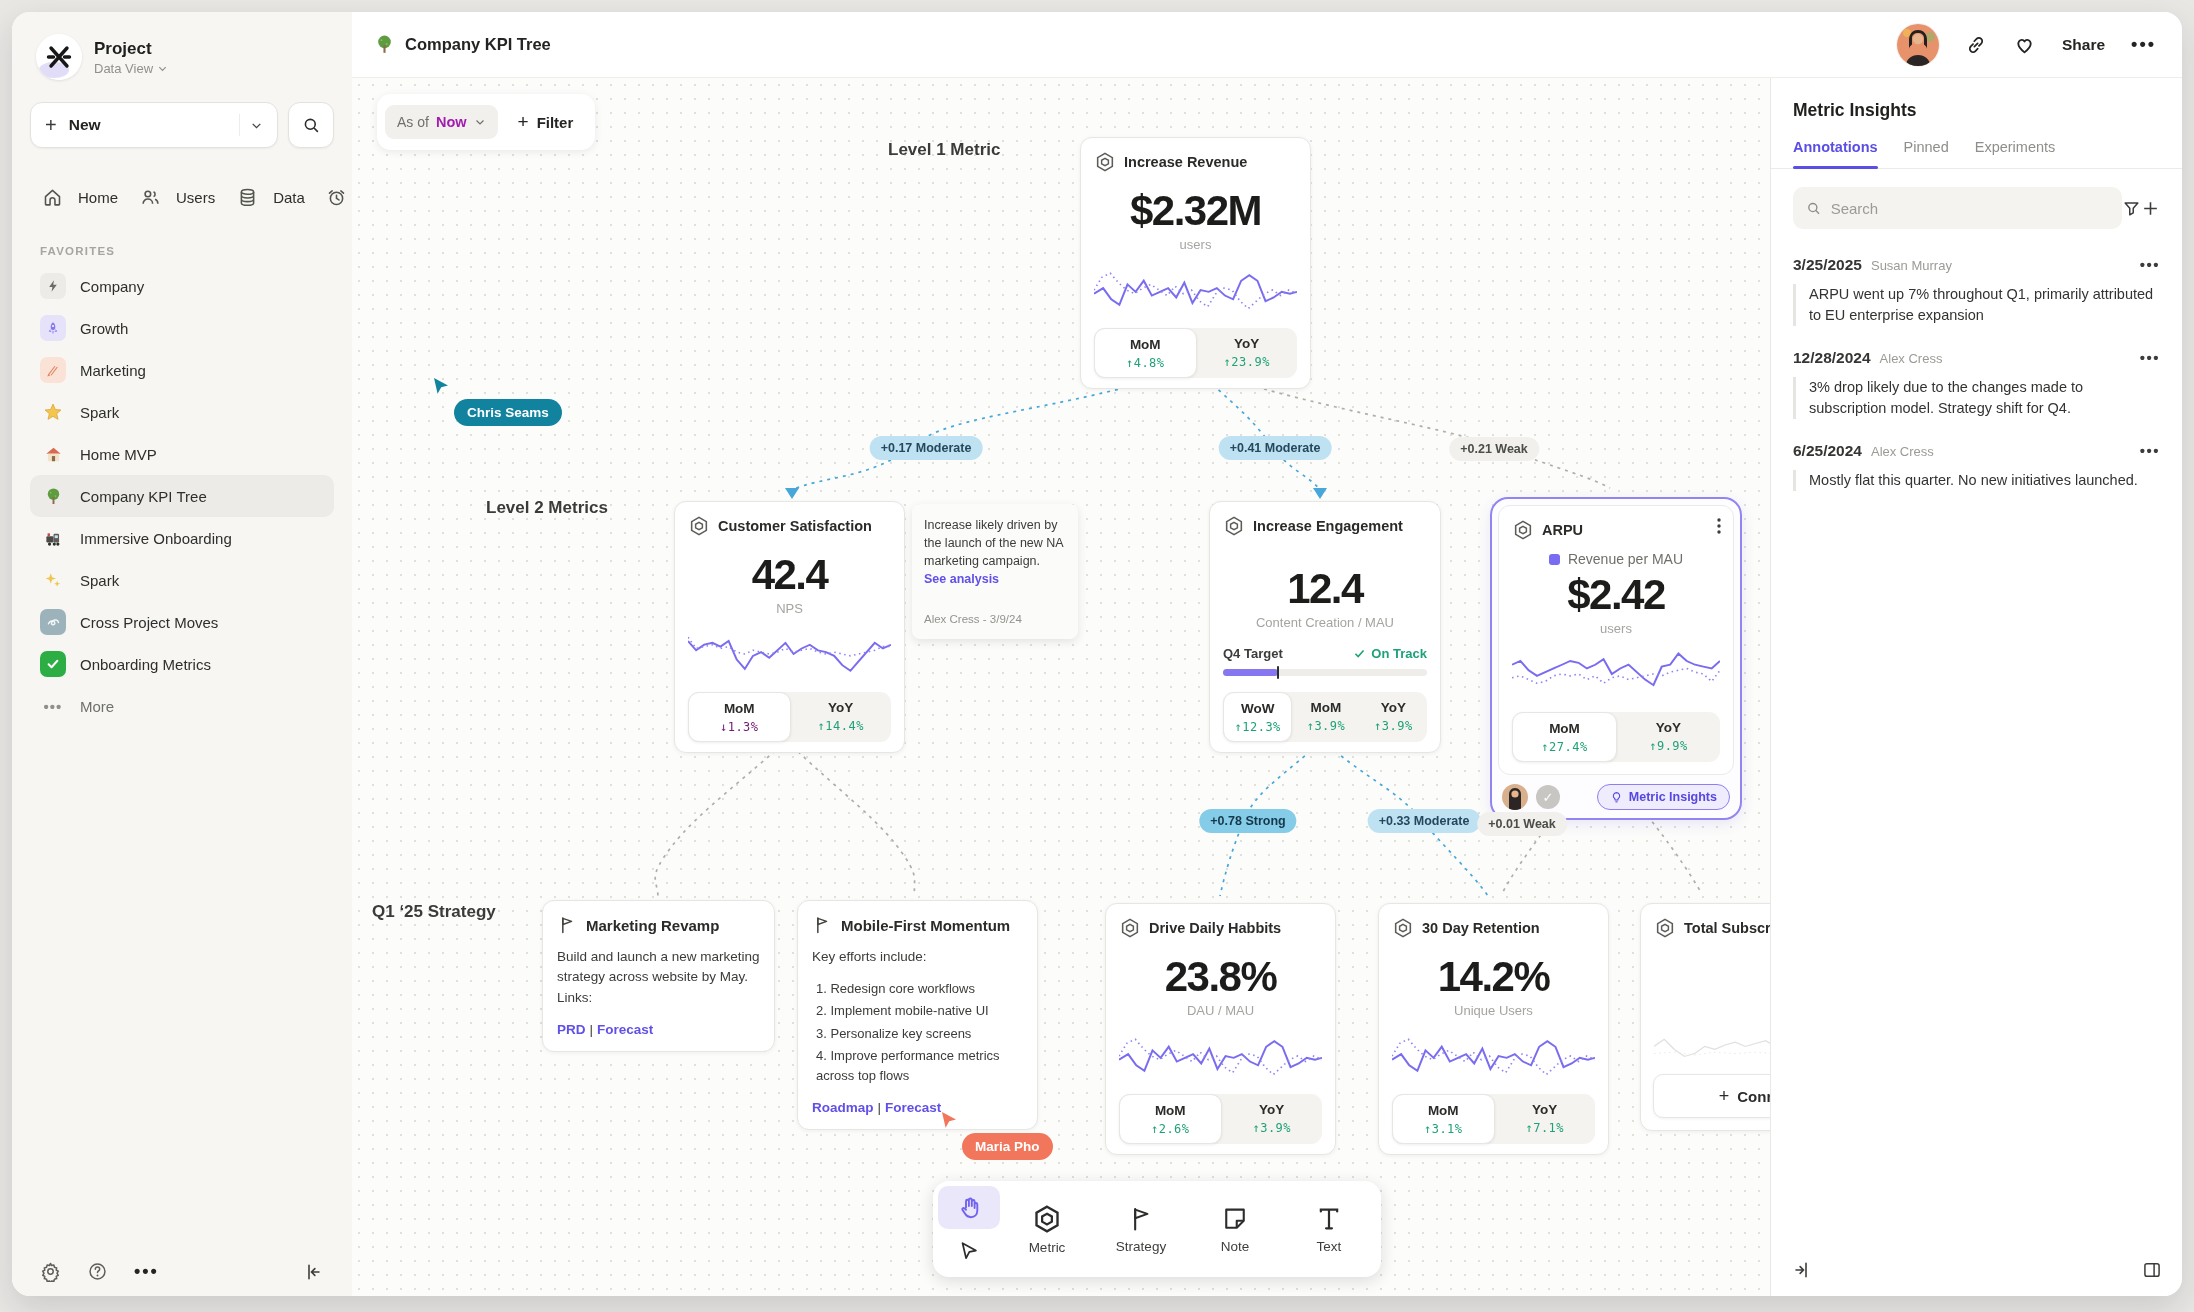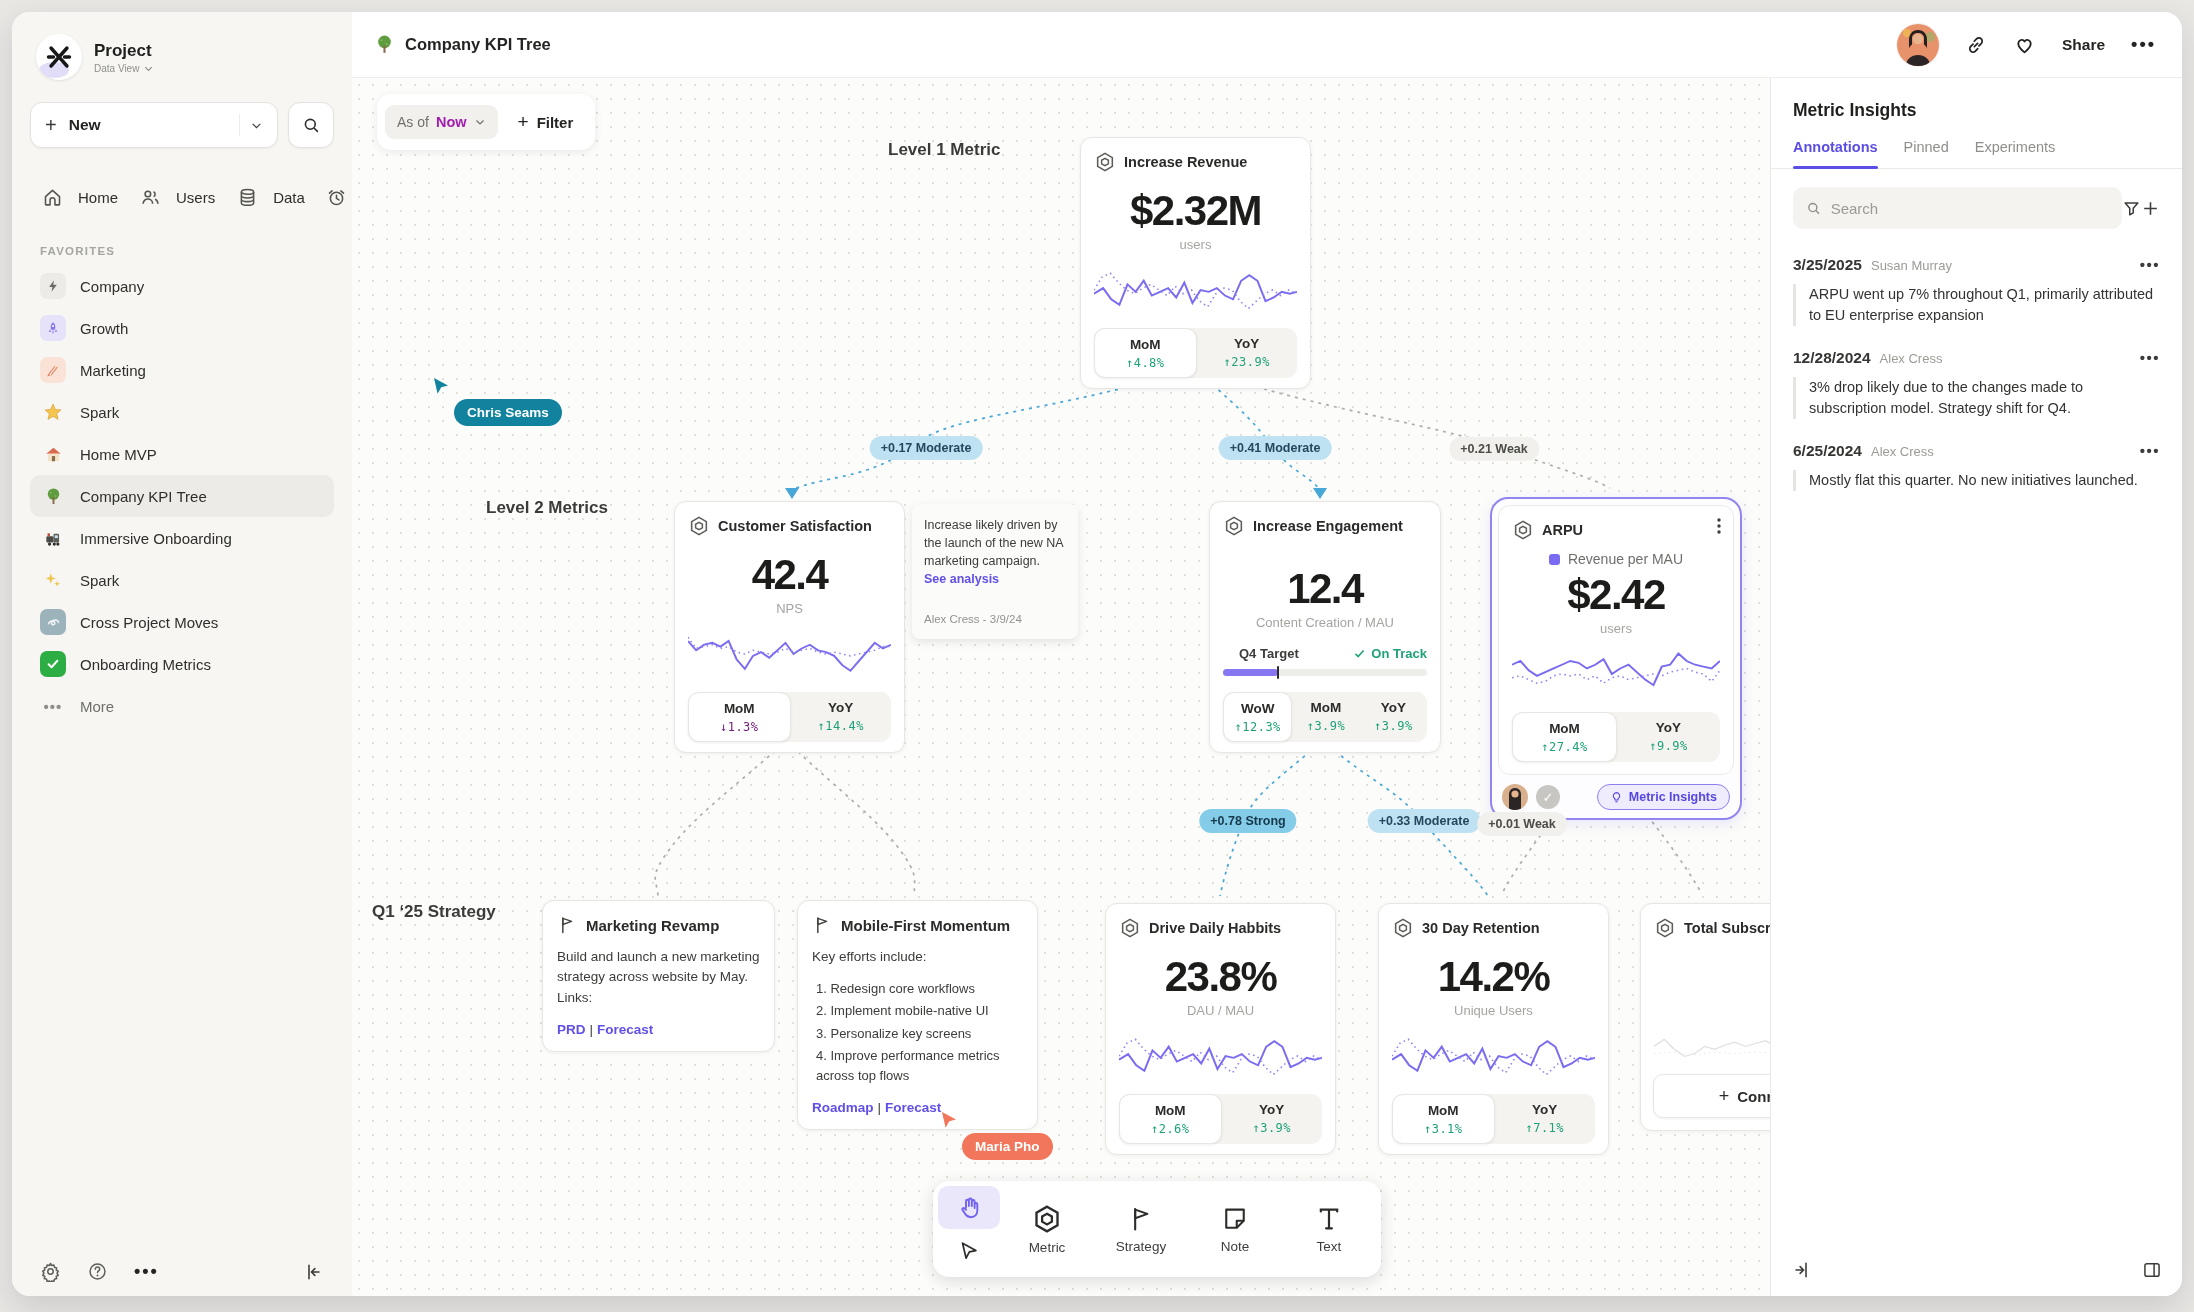--- a/index.html
+++ b/index.html
@@ -6,21 +6,21 @@
   html,body { width:2194px; height:1312px; }
   body { background:#e8e7e4; font-family:"Liberation Sans", sans-serif; color:#2c2c2a; }
   #app { position:absolute; inset:12px 12px 16px 12px; background:#fcfcfa; border-radius:18px;
          box-shadow:0 12px 32px rgba(30,30,40,.14); display:flex; overflow:hidden; }
 
   
   #sidebar { width:340px; background:#f7f6f3; display:flex; flex-direction:column; padding:22px 18px 16px; position:relative; flex:none; }
   .proj-head { display:flex; align-items:center; gap:12px; padding-left:6px; }
   .proj-logo { width:46px; height:46px; border-radius:50%; background:#fff; box-shadow:0 1px 3px rgba(0,0,0,.10); display:flex; align-items:center; justify-content:center; overflow:hidden; position:relative; }
   .proj-title { font-size:17px; font-weight:700; color:#1f1f1d; }
-  .proj-sub { font-size:10px; color:#8f8f8b; margin-top:2px; display:flex; align-items:center; gap:4px; }
+  .proj-sub { font-size:13px; color:#8f8f8b; margin-top:2px; display:flex; align-items:center; gap:4px; }
   .new-row { display:flex; gap:10px; margin-top:22px; }
   .btn-new { flex:1; display:flex; align-items:center; background:#fff; border:1px solid #e3e2df; border-radius:12px; height:46px; padding:0 14px; box-shadow:0 1px 2px rgba(0,0,0,.05); cursor:pointer; }
   .btn-new .plus { font-size:20px; color:#3a3a38; margin-right:12px; font-weight:400; }
   .btn-new .lbl { font-size:15.5px; font-weight:700; color:#242422; flex:1; }
   .btn-new .divider { width:1px; height:22px; background:#ececea; margin-right:10px; }
   .btn-sq { width:46px; height:46px; background:#fff; border:1px solid #e3e2df; border-radius:12px; display:flex; align-items:center; justify-content:center; box-shadow:0 1px 2px rgba(0,0,0,.05); cursor:pointer; }
   .nav { margin-top:28px; display:flex; flex-direction:row; }
   .nav-item { display:flex; align-items:center; gap:14px; padding:11px 10px; border-radius:8px; cursor:pointer; }
   .nav-item .ic { width:24px; display:flex; justify-content:center; }
   .nav-item .lb { font-size:15px; color:#2e2e2c; font-weight:500; }
@@ -67,21 +67,21 @@
   .mc-unit { text-align:center; font-size:13px; color:#a5a4a0; margin-top:2px; }
   .spark { display:block; width:100%; height:52px; margin-top:12px; }
   .mc-stats { display:flex; background:#f4f3f0; border-radius:11px; margin-top:12px; }
   .stat { flex:1; text-align:center; padding:8px 2px 7px; position:relative; }
   .stat.raised { background:#fff; border:1px solid #e7e6e2; border-radius:11px; box-shadow:0 1px 3px rgba(0,0,0,.07); }
   .stat-label { font-size:13.5px; font-weight:700; color:#2b2b29;text-align:center; }
   .stat-value { font-family:"DejaVu Sans Mono", monospace; font-size:12px; margin-top:4px; color:#1ea179; letter-spacing:.5px; }
   .stat-value.down { color:#701a75; }
 
   .target-row { display:flex; align-items:center; margin-top:16px; }
-  .target-lbl { font-size:13px; font-weight:600; color:#3c3c3a; flex:1;margin-left:16px; }
+  .target-lbl { font-size:13px; font-weight:600; color:#3c3c3a; flex:1; }
   .ontrack { font-size:13px; font-weight:700; color:#1ea179; display:flex; gap:5px; align-items:center; }
   .progress { height:7px; background:#eeede9; border-radius:4px; margin-top:8px; position:relative; }
   .progress .fill { position:absolute; left:0; top:0; bottom:0; border-radius:4px; background:#8677f0; }
   .progress .tick { position:absolute; top:-3px; width:2px; height:13px; background:#2c2c2a; border-radius:1px; }
 
   .sel-wrap { position:absolute; z-index:2; background:#fdfdff; border:2px solid #9185f2; border-radius:18px; padding:6px; box-shadow:0 4px 14px rgba(90,70,220,.12); }
   .sel-wrap .mcard2 { position:relative; width:236px; background:#fff; border:1px solid #eceae8; border-radius:12px; padding:13px 13px 12px; }
   .legend-row { display:flex; align-items:center; justify-content:center; gap:8px; margin-top:10px; }
   .legend-sq { width:11px; height:11px; border-radius:3px; background:#7a6cf0; }
   .legend-lbl { font-size:14px; color:#6e6e6a; font-weight:500; }

